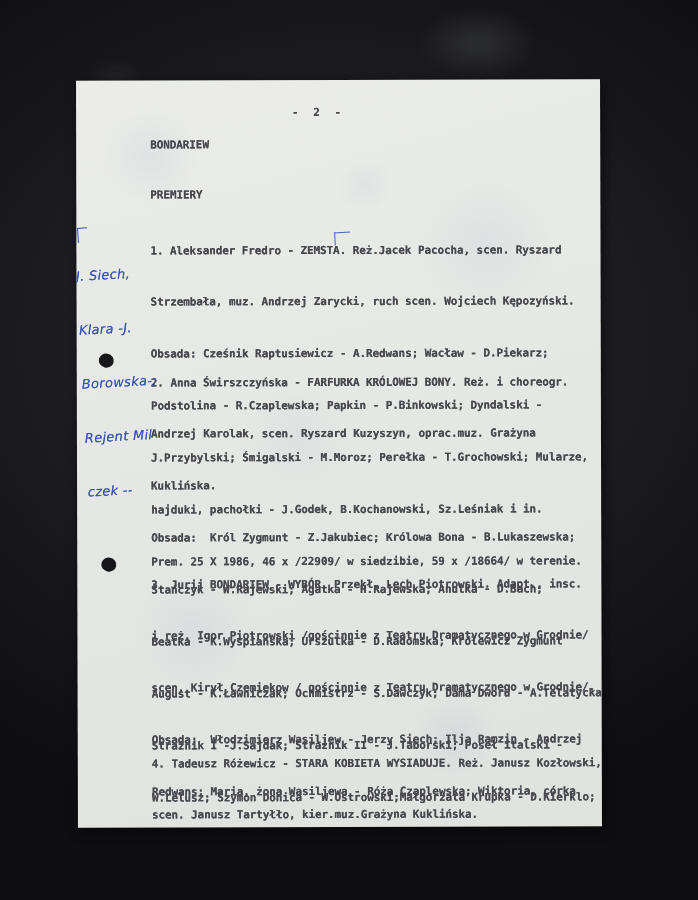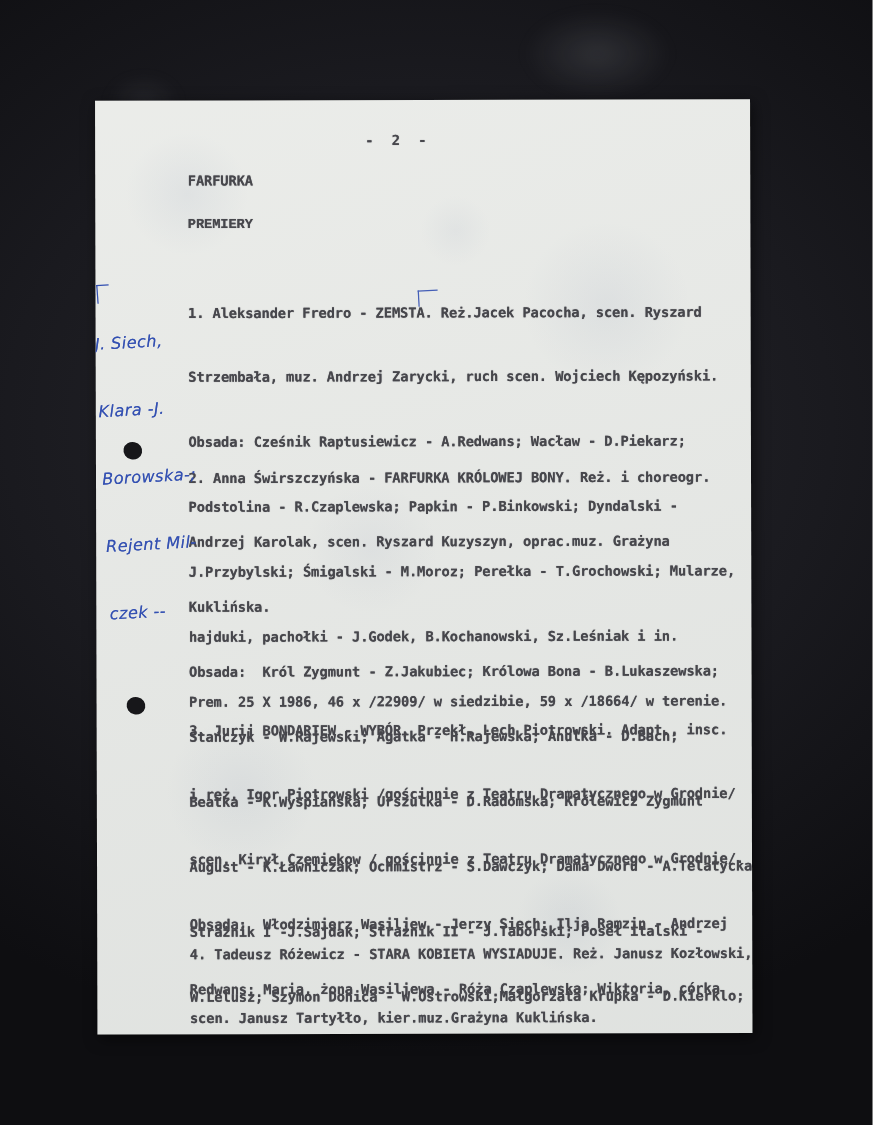--- a/index.html
+++ b/index.html
@@ -33,21 +33,21 @@
 
   .typed{
     position:absolute;color:#47474c;font-weight:bold;
     font-size:11px;line-height:17.3px;letter-spacing:-0.1px;
     white-space:pre;text-shadow:0 0 0.6px rgba(70,70,78,.85);
   }
   .tl{display:block;}
   #page-number{left:216px;top:24px;letter-spacing:4px;}
   #heading-repertuar{left:74px;top:56px;}
   #heading-stage{left:74px;top:84px;letter-spacing:1.5px;}
-  #heading-premiery{left:74px;top:92px;font-family:Liberation Mono, monospace;}
+  #heading-premiery{left:74px;top:106px;}
   #entry1{left:74px;top:127px;}
   #entry2{left:74px;top:259px;}
   #entry3{left:74px;top:461px;}
   #entry4{left:74px;top:640px;}
 
   #annotation{
     position:absolute;left:5px;top:149px;width:80px;
     color:#3350b2;font-family:"DejaVu Sans", sans-serif;font-style:italic;
     font-size:13px;line-height:18px;letter-spacing:.3px;white-space:pre;
     transform:rotate(-3deg);text-shadow:0 0 .5px rgba(51,80,178,.7);
@@ -70,21 +70,21 @@
 <div id="smudge1" class="smudge"></div>
 <div id="smudge2" class="smudge"></div>
 <div id="smudge3" class="smudge"></div>
 
 <div id="paper">
 
   <div id="hole-top" class="hole"></div>
   <div id="hole-bottom" class="hole"></div>
 
   <div id="page-number" class="typed">- 2 -</div>
-  <div id="heading-repertuar" class="typed">FARFURKA</div>
+  <div id="heading-repertuar" class="typed">BONDARIEW</div>
   <div id="heading-premiery" class="typed">PREMIERY</div>
 
   <div id="entry1" class="typed">
     <span class="tl">1. Aleksander Fredro - ZEMSTA. Reż.Jacek Pacocha, scen. Ryszard</span>
     <span class="tl">Strzembała, muz. Andrzej Zarycki, ruch scen. Wojciech Kępozyński.</span>
     <span class="tl">Obsada: Cześnik Raptusiewicz - A.Redwans; Wacław - D.Piekarz;</span>
     <span class="tl">Podstolina - R.Czaplewska; Papkin - P.Binkowski; Dyndalski -</span>
     <span class="tl">J.Przybylski; Śmigalski - M.Moroz; Perełka - T.Grochowski; Mularze,</span>
     <span class="tl">hajduki, pachołki - J.Godek, B.Kochanowski, Sz.Leśniak i in.</span>
     <span class="tl">Prem. 25 X 1986, 46 x /22909/ w siedzibie, 59 x /18664/ w terenie.</span>

